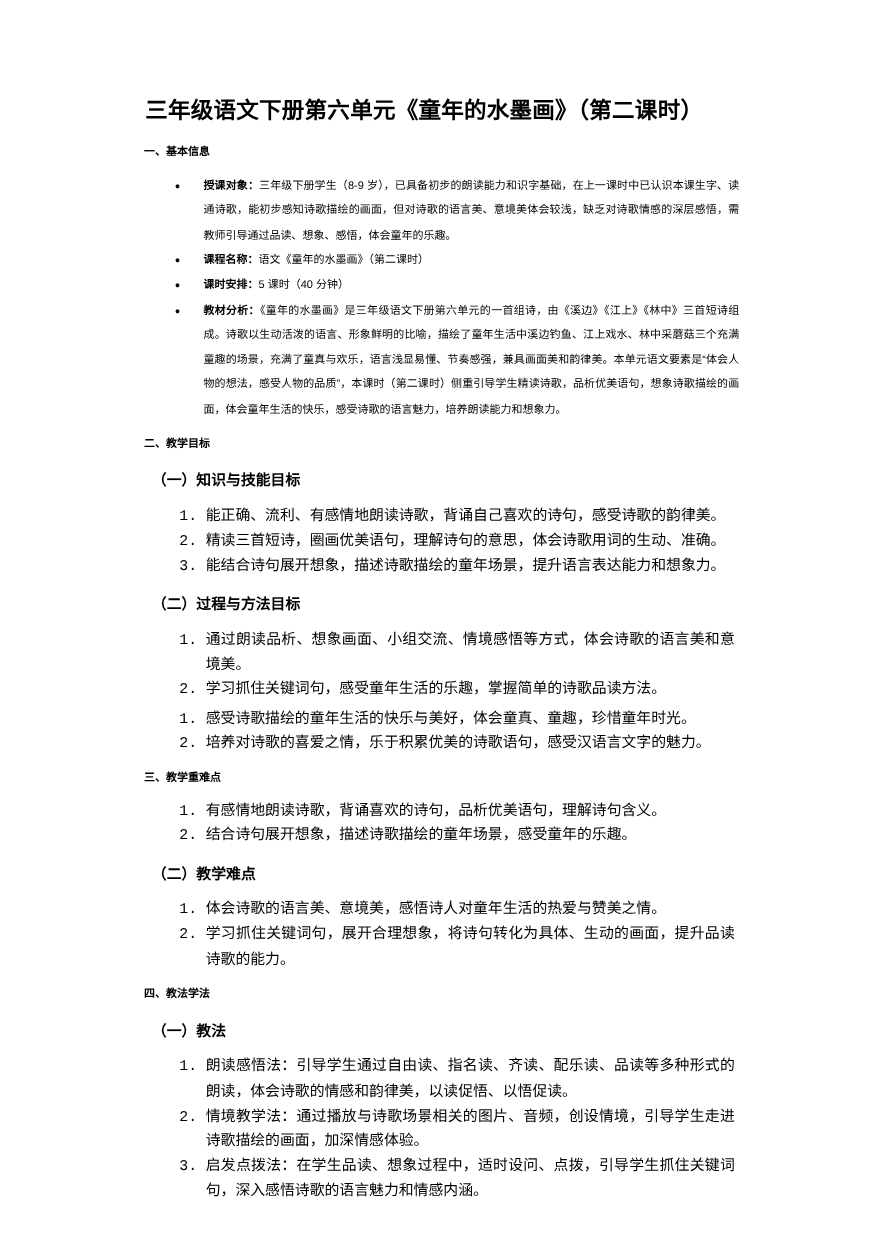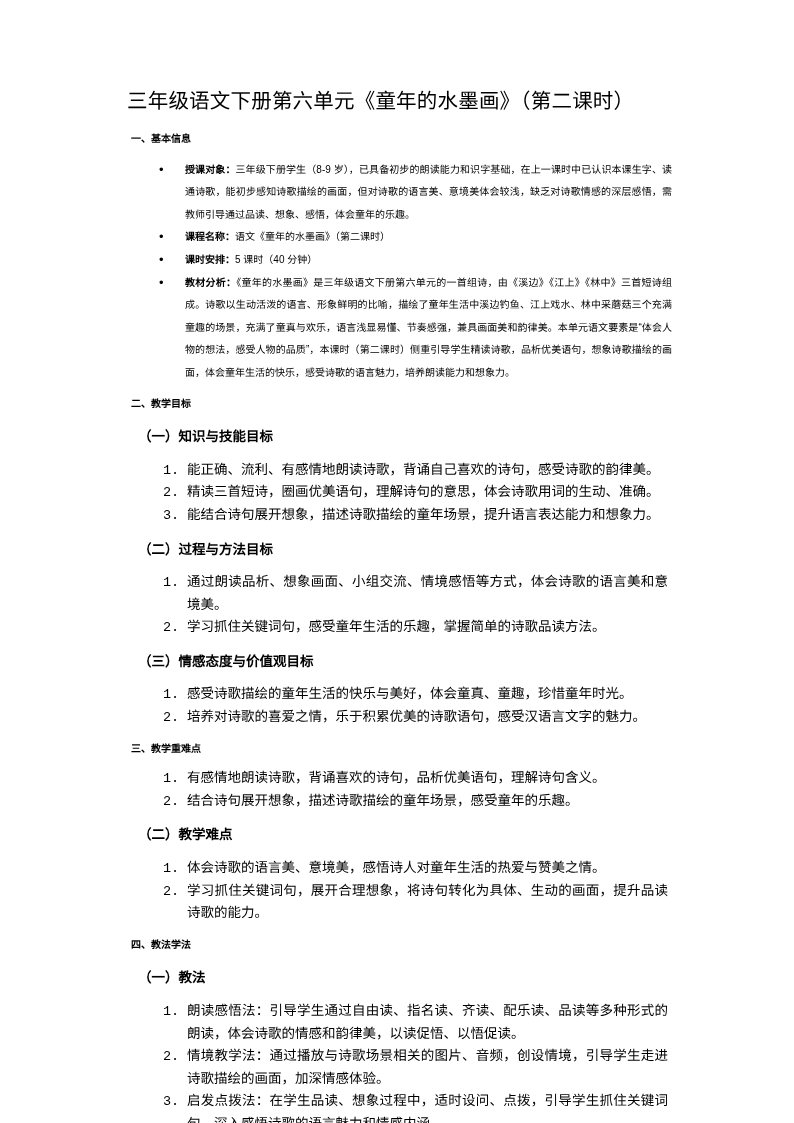--- a/index.html
+++ b/index.html
@@ -19,24 +19,24 @@
     position: relative;
     width: 794px;
     height: 1123px;
     box-sizing: border-box;
     padding: 86px 122px 0 123px;
     background: #ffffff;
     overflow: hidden;
   }
   .doc-title {
     font-size: 20.5px;
-    font-weight: normal;
+    font-weight: bold;
     line-height: 30px;
     letter-spacing: 0.2px;
-    margin: 0 0 12px 4px;
+    margin: 0 0 12px 9px;
     white-space: nowrap;
     color: #000;
   }
   .section-heading {
     font-size: 10px;
     font-weight: bold;
     line-height: 22.6px;
     margin: 8px;
     color: #000;
   }
@@ -135,21 +135,20 @@
       <li>精读三首短诗，圈画优美语句，理解诗句的意思，体会诗歌用词的生动、准确。</li>
       <li>能结合诗句展开想象，描述诗歌描绘的童年场景，提升语言表达能力和想象力。</li>
     </ol>
 
     <p class="sub-heading">（二）过程与方法目标</p>
     <ol class="numbers">
       <li>通过朗读品析、想象画面、小组交流、情境感悟等方式，体会诗歌的语言美和意境美。</li>
       <li>学习抓住关键词句，感受童年生活的乐趣，掌握简单的诗歌品读方法。</li>
     </ol>
 
-    <p class="sub-heading">（三）情感态度与价值观目标</p>
     <ol class="numbers">
       <li>感受诗歌描绘的童年生活的快乐与美好，体会童真、童趣，珍惜童年时光。</li>
       <li>培养对诗歌的喜爱之情，乐于积累优美的诗歌语句，感受汉语言文字的魅力。</li>
     </ol>
   </div>
 
   <div class="blk">
     <p class="section-heading">三、教学重难点</p>
 
     <ol class="numbers">

